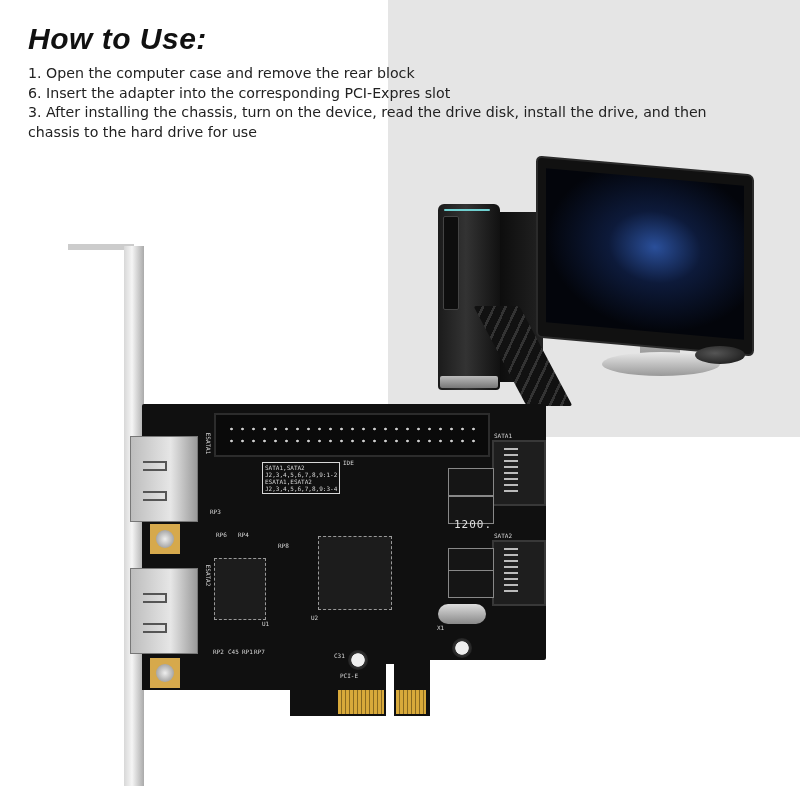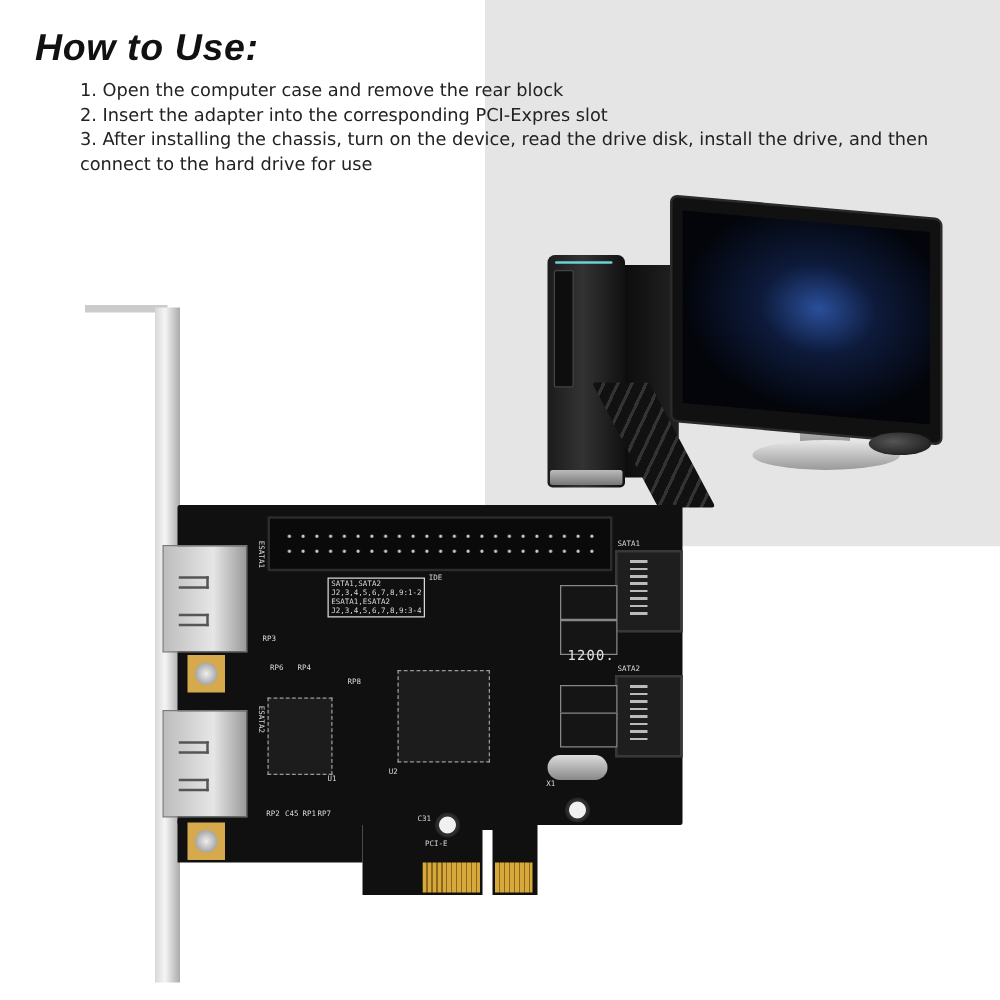--- a/index.html
+++ b/index.html
@@ -1,19 +1,19 @@
 <!DOCTYPE html>
 <html><head>
 <meta charset="utf-8">
 <style>
   html,body{margin:0;padding:0;}
   body{width:800px;height:800px;position:relative;overflow:hidden;background:#ffffff;font-family:"DejaVu Sans","Liberation Sans",sans-serif;}
   .gray-panel{position:absolute;left:388px;top:0;width:412px;height:437px;background:#e5e5e5;}
   .title{position:absolute;left:28px;top:22px;font-family:Liberation Sans, sans-serif;font-weight:bold;font-style:italic;font-size:30px;color:#111;letter-spacing:0.5px;}
-  .steps{position:absolute;left:28px;top:64px;width:700px;font-size:14.2px;line-height:19.5px;color:#222;margin-left:36px;}
+  .steps{position:absolute;left:28px;top:64px;width:700px;font-size:14.2px;line-height:19.5px;color:#222;}
   .steps div{white-space:nowrap;}
   
   .tower{position:absolute;left:438px;top:204px;width:62px;height:186px;background:linear-gradient(90deg,#1b1b1b,#333 45%,#111);border-radius:6px 6px 4px 4px;}
   .tower-side{position:absolute;left:498px;top:212px;width:45px;height:170px;background:linear-gradient(90deg,#0c0c0c,#222);}
   .tower-led{position:absolute;left:444px;top:209px;width:46px;height:2px;background:#6fd0d0;border-radius:1px;}
   .tower-bay{position:absolute;left:443px;top:216px;width:14px;height:92px;background:#0e0e0e;border:1px solid #444;border-radius:2px;}
   .tower-base{position:absolute;left:440px;top:376px;width:58px;height:12px;background:linear-gradient(#bbb,#777);border-radius:2px;}
   .monitor{position:absolute;left:536px;top:165px;width:214px;height:178px;background:#111;border-radius:6px;transform:skewY(5deg);border:2px solid #2a2a2a;}
   .screen{position:absolute;left:8px;top:10px;right:8px;bottom:14px;background:radial-gradient(ellipse at 55% 45%,#2a4f9a 0%,#0d1a3a 30%,#03050b 70%);}
   .stand-neck{position:absolute;left:640px;top:338px;width:40px;height:24px;background:linear-gradient(#bbb,#888);}
@@ -46,23 +46,23 @@
   .digits{position:absolute;left:454px;top:518px;color:#e0e0e0;font-family:"DejaVu Sans Mono",monospace;font-size:11px;letter-spacing:1px;}
 </style>
 </head>
 <body>
 
 <div class="gray-panel"></div>
 
 <div class="title">How to Use:</div>
 <div class="steps">
   <div>1. Open the computer case and remove the rear block</div>
-  <div>2. Insert the adapter into the corresponding PCI-Expres slot</div>
+  <div>6. Insert the adapter into the corresponding PCI-Expres slot</div>
   <div>3. After installing the chassis, turn on the device, read the drive disk, install the drive, and then</div>
-  <div>connect to the hard drive for use</div>
+  <div>chassis to the hard drive for use</div>
 </div>
 
 <div>
   <div class="tower-side"></div>
   <div class="tower"></div>
   <div class="tower-led"></div>
   <div class="tower-bay"></div>
   <div class="tower-base"></div>
   <div class="keyboard"></div>
   <div class="stand-neck"></div>

